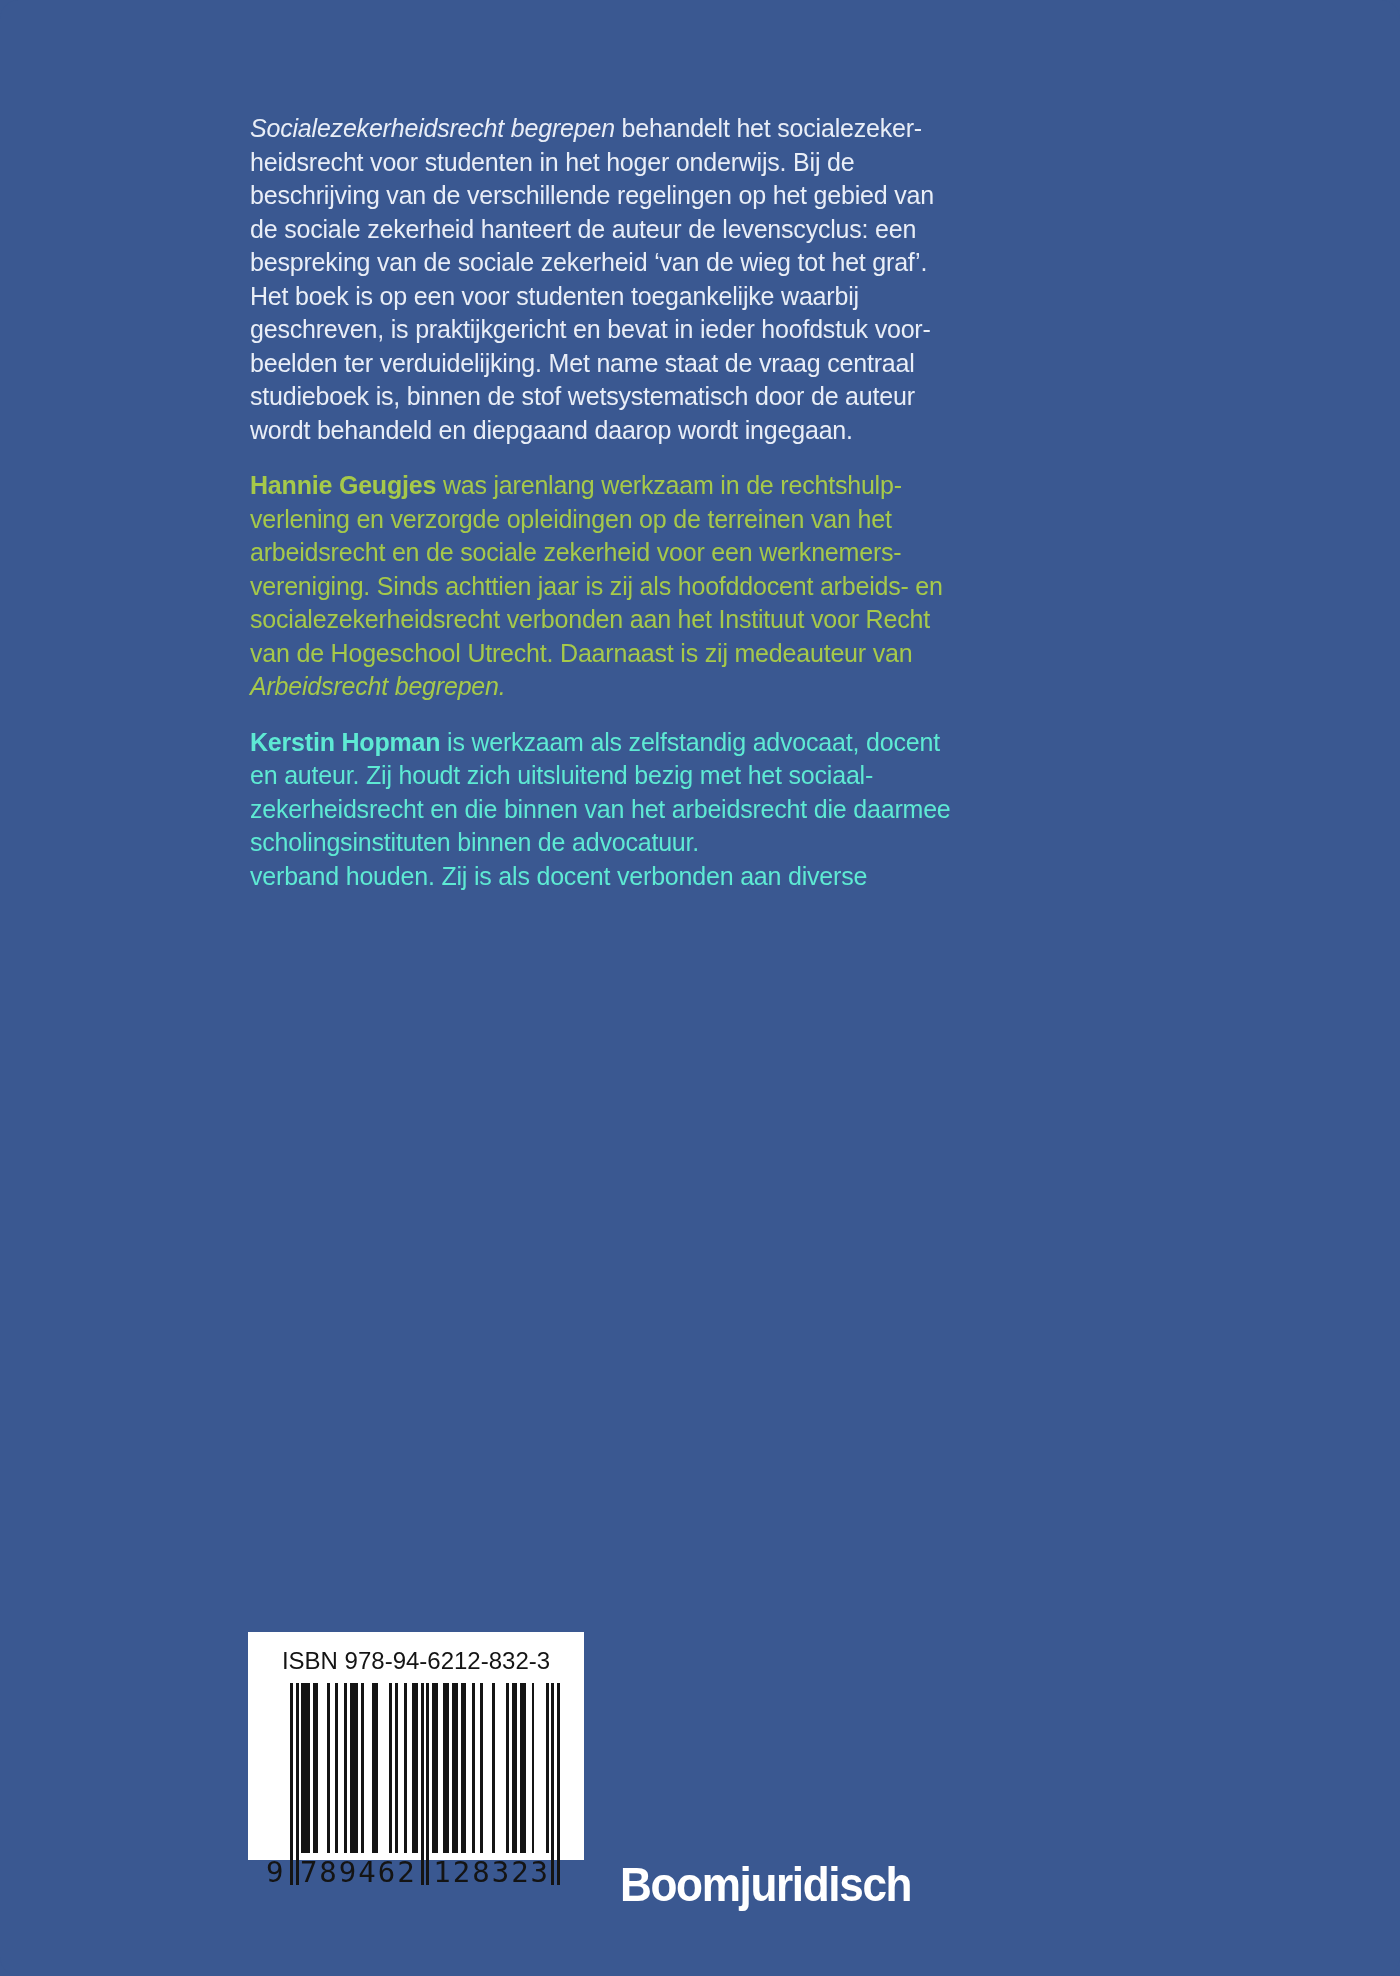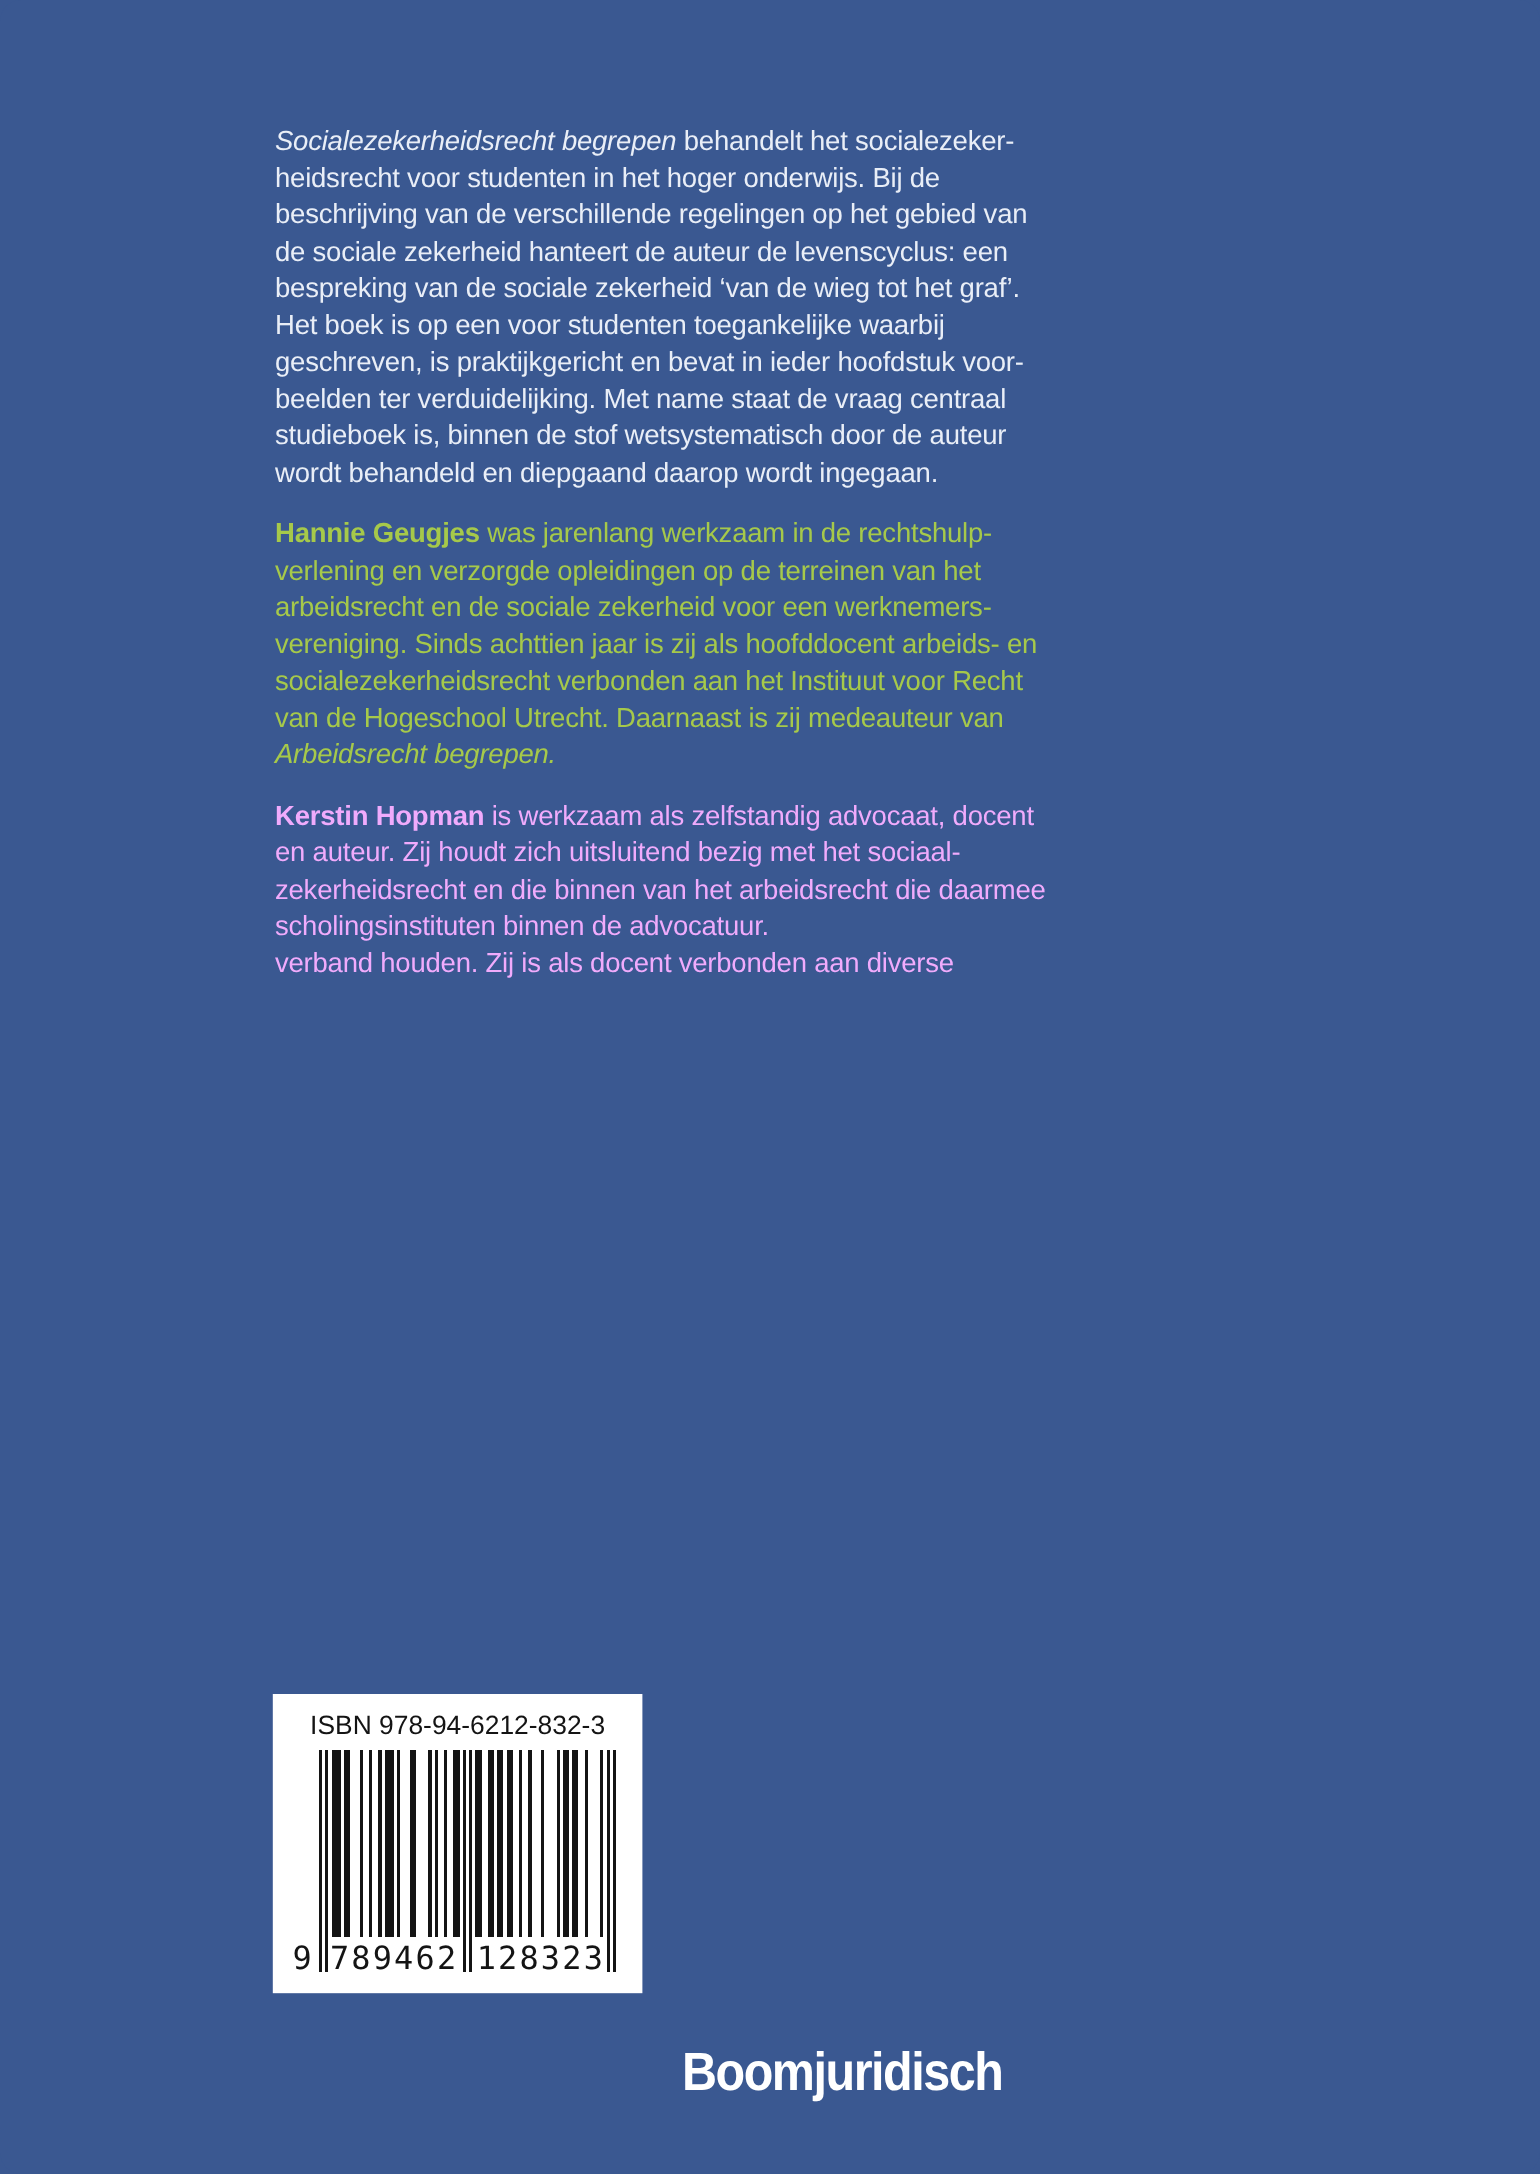--- a/index.html
+++ b/index.html
@@ -29,23 +29,23 @@
     margin-bottom: 22px;
     color: #e9eef7;
   }
   .para .line { white-space: nowrap; }
   .para span.b { font-weight: 700; }
   .para span.i { font-style: italic; }
 
   .isbn-box {
     position: absolute;
     left: 248px;
-    top: 1540px;
+    top: 1632px;
     width: 336px;
-    height: 272px;
+    height: 228px;
     background: #ffffff;
   }
   .isbn-label {
     margin-top: 15px;
     text-align: center;
     font-size: 24px;
     color: #141414;
     white-space: nowrap;
   }
   .barcode {
@@ -118,21 +118,21 @@
       </div>
     <div class="para" style="color: rgb(166, 201, 74);">
         <div class="line"><span class="b">Hannie Geugjes</span><span> was jarenlang werkzaam in de rechtshulp-</span></div>
         <div class="line"><span>verlening en verzorgde opleidingen op de terreinen van het</span></div>
         <div class="line"><span>arbeidsrecht en de sociale zekerheid voor een werknemers-</span></div>
         <div class="line"><span>vereniging. Sinds achttien jaar is zij als hoofddocent arbeids- en</span></div>
         <div class="line"><span>socialezekerheidsrecht verbonden aan het Instituut voor Recht</span></div>
         <div class="line"><span>van de Hogeschool Utrecht. Daarnaast is zij medeauteur van</span></div>
         <div class="line"><span class="i">Arbeidsrecht begrepen.</span></div>
       </div>
-    <div class="para" style="color: #f0abfc;">
+    <div class="para" style="color: #5eead4;">
         <div class="line"><span class="b">Kerstin Hopman</span><span> is werkzaam als zelfstandig advocaat, docent</span></div>
         <div class="line"><span>en auteur. Zij houdt zich uitsluitend bezig met het sociaal-</span></div>
         <div class="line"><span>zekerheidsrecht en die binnen van het arbeidsrecht die daarmee</span></div>
         <div class="line"><span>scholingsinstituten binnen de advocatuur.</span></div>
         <div class="line"><span>verband houden. Zij is als docent verbonden aan diverse</span></div>
       </div>
   </div>
 
   <div class="isbn-box" style="background: rgb(255, 255, 255);">
     <div class="isbn-label">ISBN 978-94-6212-832-3</div>

